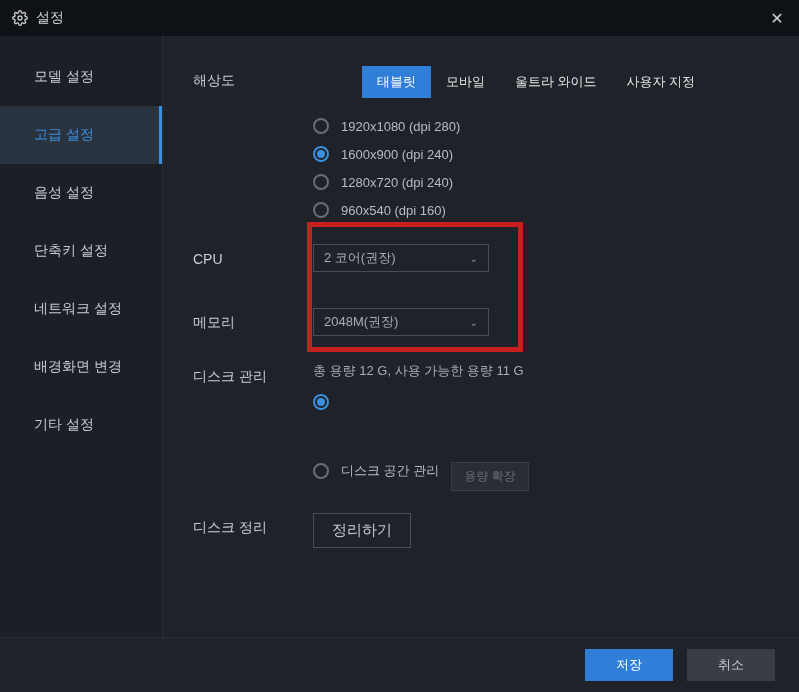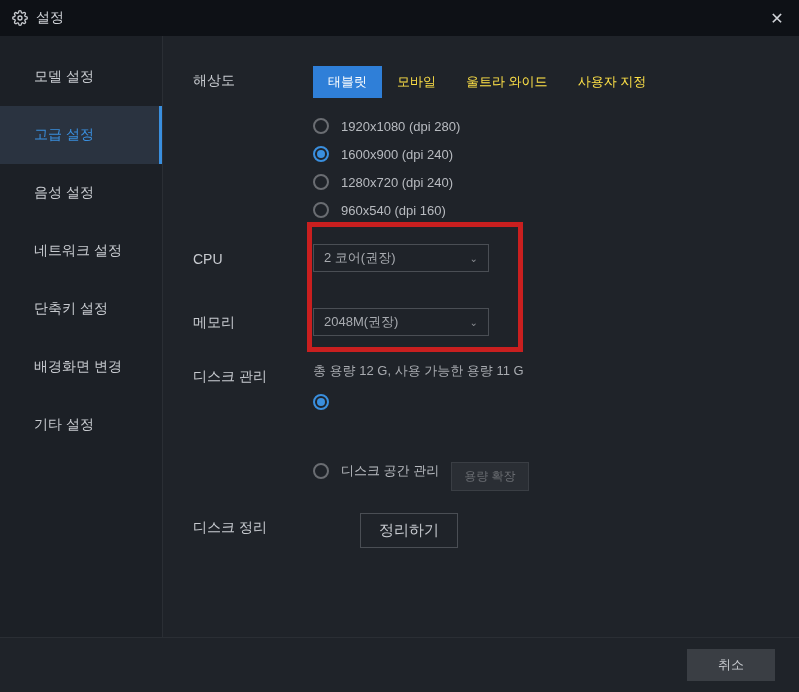--- a/index.html
+++ b/index.html
@@ -98,25 +98,26 @@
       width: 120px;
       color: #c8cbd0;
       font-size: 14px;
       padding-top: 6px;
     }
     .controls {
       flex: 1;
     }
     .tabs {
       display: flex;
+      justify-content: center;
     }
     .tab {
       padding: 7px 15px;
       font-size: 13px;
-      color: #fde047;
+      color: #e5e5e5;
       cursor: pointer;
       background: transparent;
       border: none;
     }
     .tab.active {
       background: #2f7fd8;
       color: #fff;
     }
     .radio-list {
       display: flex;
@@ -271,24 +272,24 @@
       <div class="sidebar-item">
           <span>모델 설정</span>
         </div>
       <div class="sidebar-item active">
           <span>고급 설정</span>
         </div>
       <div class="sidebar-item">
           <span>음성 설정</span>
         </div>
       <div class="sidebar-item">
+          <span>단축키 설정</span>
+        </div>
+      <div class="sidebar-item">
           <span>네트워크 설정</span>
-        </div>
-      <div class="sidebar-item">
-          <span>단축키 설정</span>
         </div>
       <div class="sidebar-item">
           <span>배경화면 변경</span>
         </div>
       <div class="sidebar-item">
           <span>기타 설정</span>
         </div>
     </div>
 
     <div class="main">
@@ -357,25 +358,26 @@
               <div class="radio-item">
                 <span class="radio-circle"></span>
                 <span>디스크 공간 관리</span>
               </div>
               <button class="ghost-btn">용량 확장</button>
             </div>
           </div>
         </div>
       </div>
 
-      <div class="row" style="margin-top:10px;gap:47px;">
+      <div class="row" style="margin-top:10px;">
         <div class="label">디스크 정리</div>
         <div class="controls">
           <button class="cleanup-btn">정리하기</button>
         </div>
       </div>
     </div>
   </div>
 
   <div class="footer">
+    <button class="btn btn-primary">저장</button>
     <button class="btn btn-secondary">취소</button>
   </div>
 </div>
 
 </body></html>

